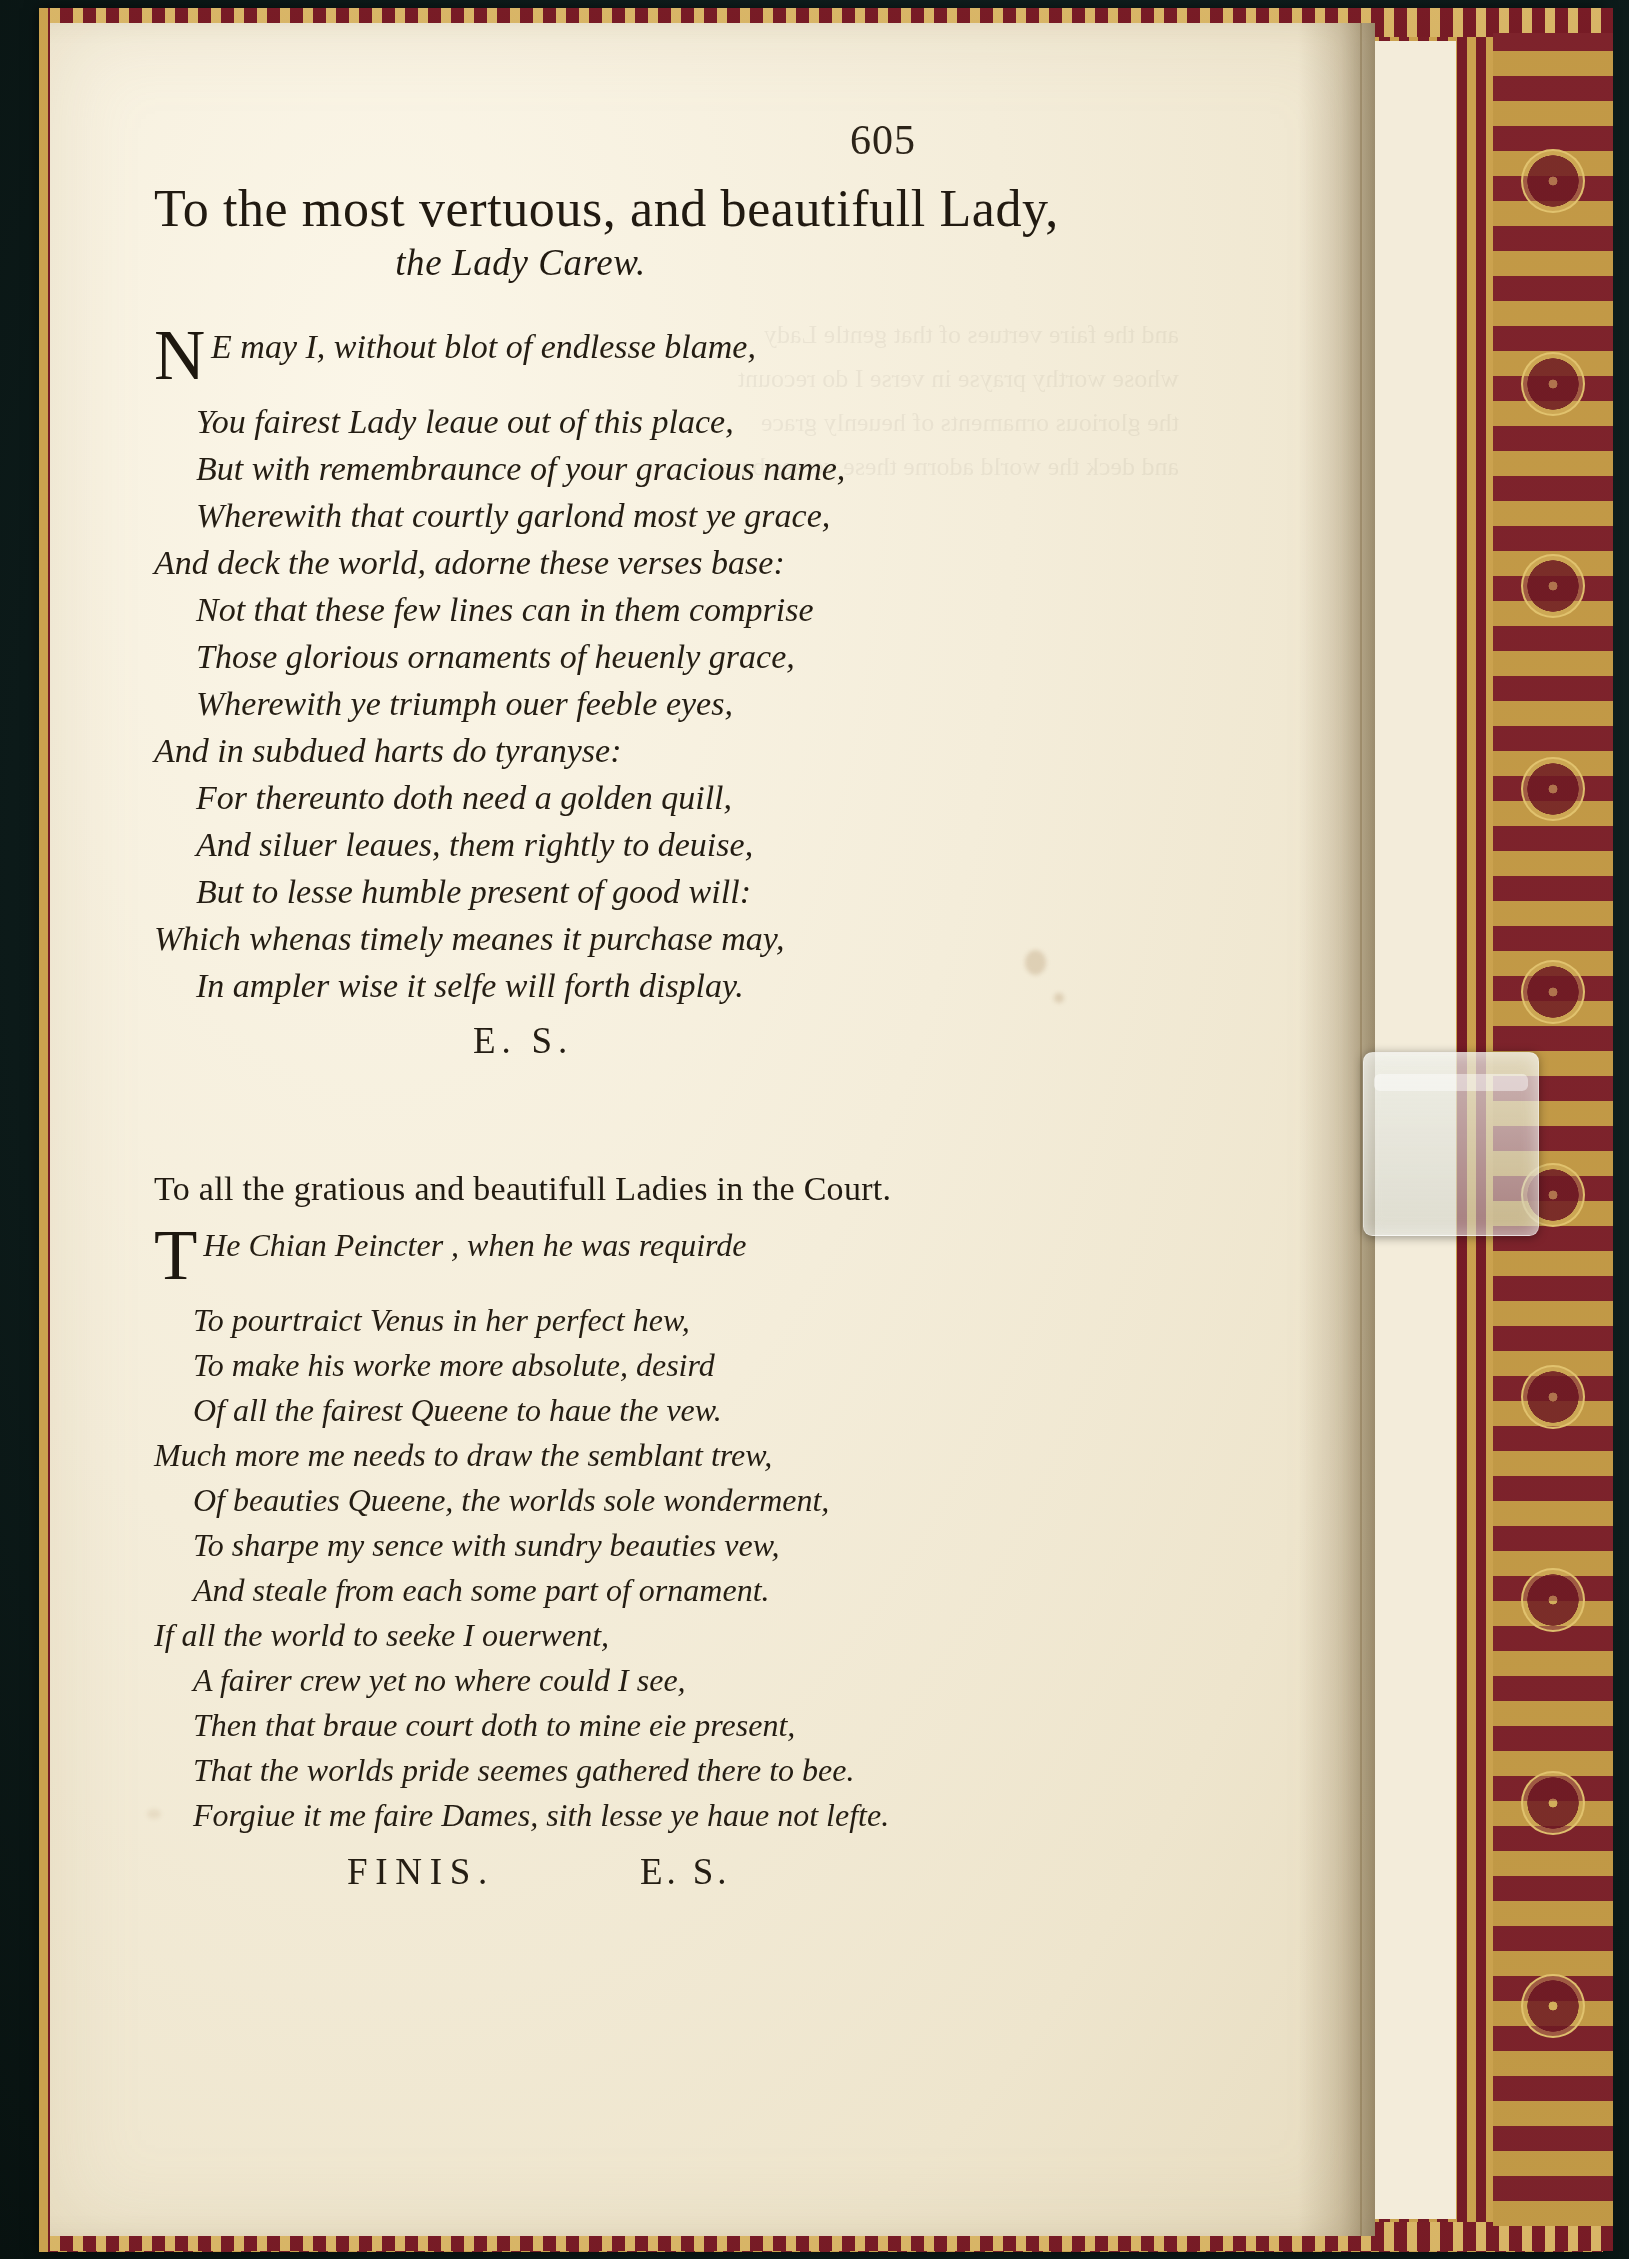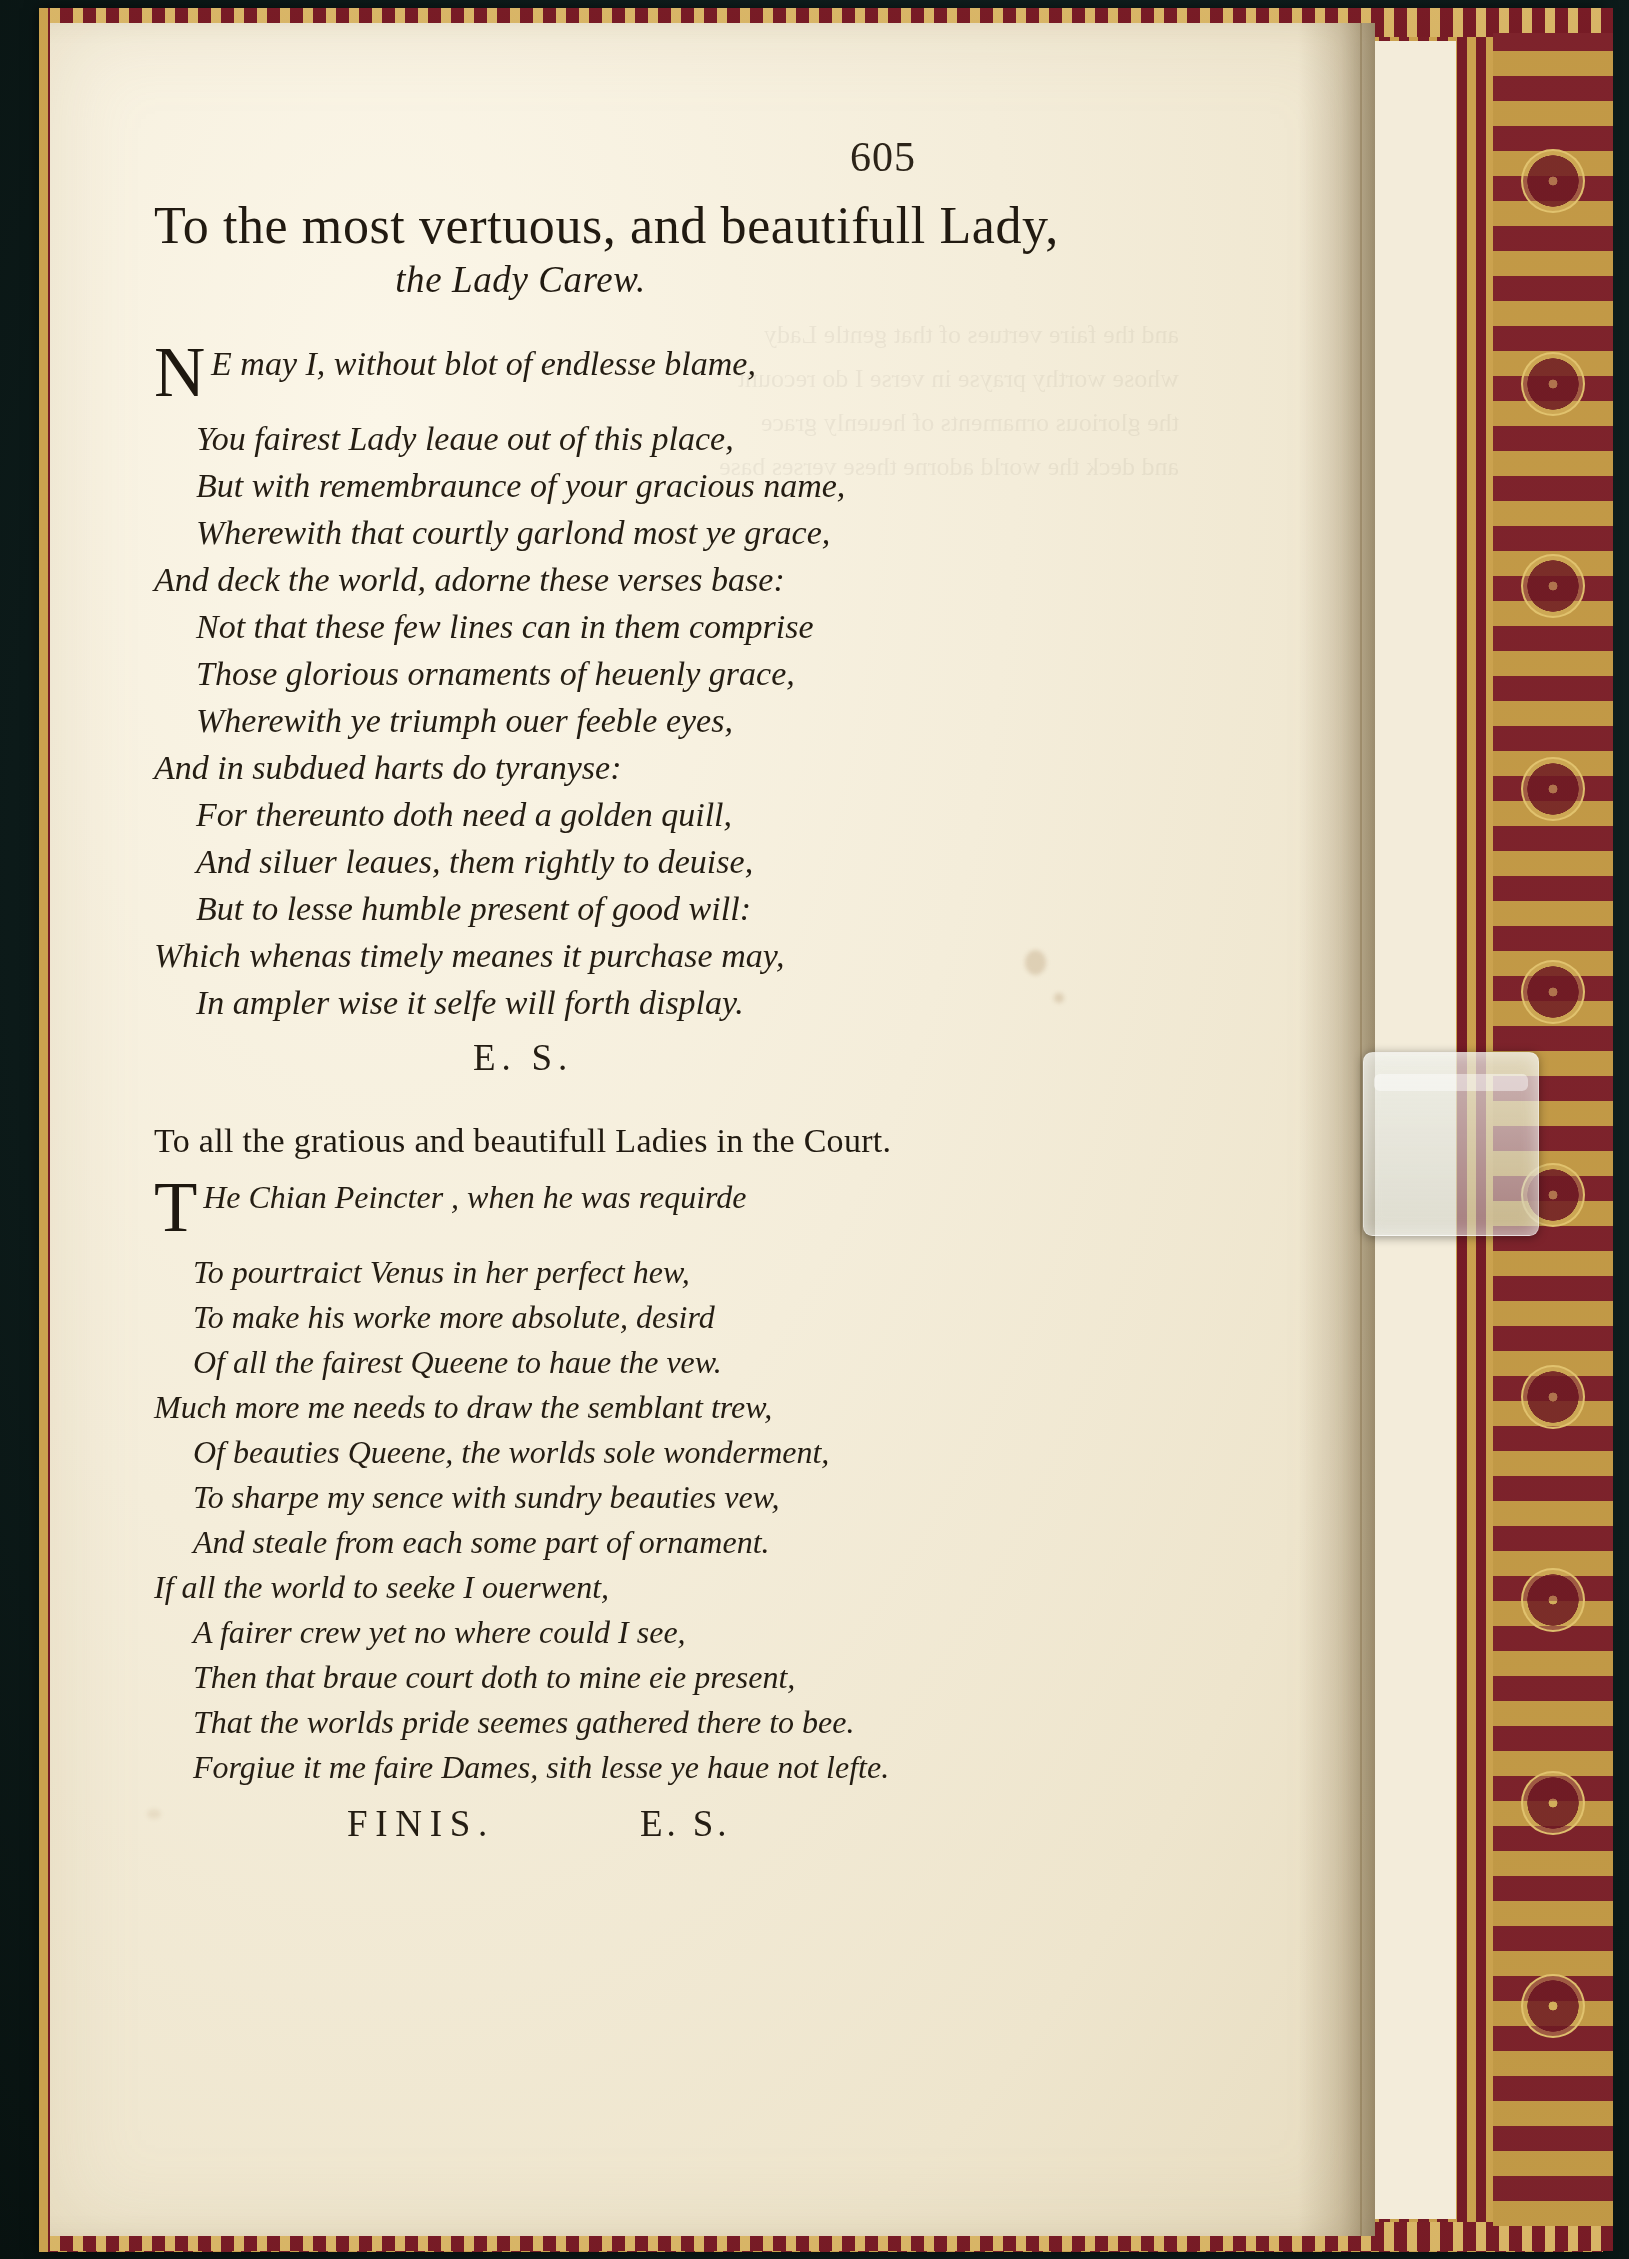--- a/index.html
+++ b/index.html
@@ -177,21 +177,21 @@
     right: 9.7px;
     height: 17.4px;
     background: rgba(255,255,255,.45);
     border-radius: 5.8px;
   }
 
   
   .content {
     position: absolute;
     left: 104px;
-    top: 110px;
+    top: 93px;
     width: 1023px;
   }
   .folio {
     text-align: right;
     font-size: 42px;
     letter-spacing: 1px;
     color: #2c2419;
     padding-right: 261px;
     margin-bottom: 13.5px;
     font-family: "Liberation Serif", serif;
@@ -220,21 +220,21 @@
     padding: 1.9px 5.8px 0 0;
     color: #1e180f;
   }
   .signature {
     margin-top: 9.7px;
     padding-left: 319px;
     font-size: 37px;
     letter-spacing: 5.8px;
     color: #241d13;
   }
-  .section2 { margin-top: 43px; }
+  .section2 { margin-top: 108px; }
   .heading2 {
     font-size: 34px;
     color: #211a11;
     letter-spacing: 0.3px;
     margin-bottom: 15.4px;
   }
   .italic-poem {
     font-style: italic;
     font-size: 32px;
     line-height: 45px;

